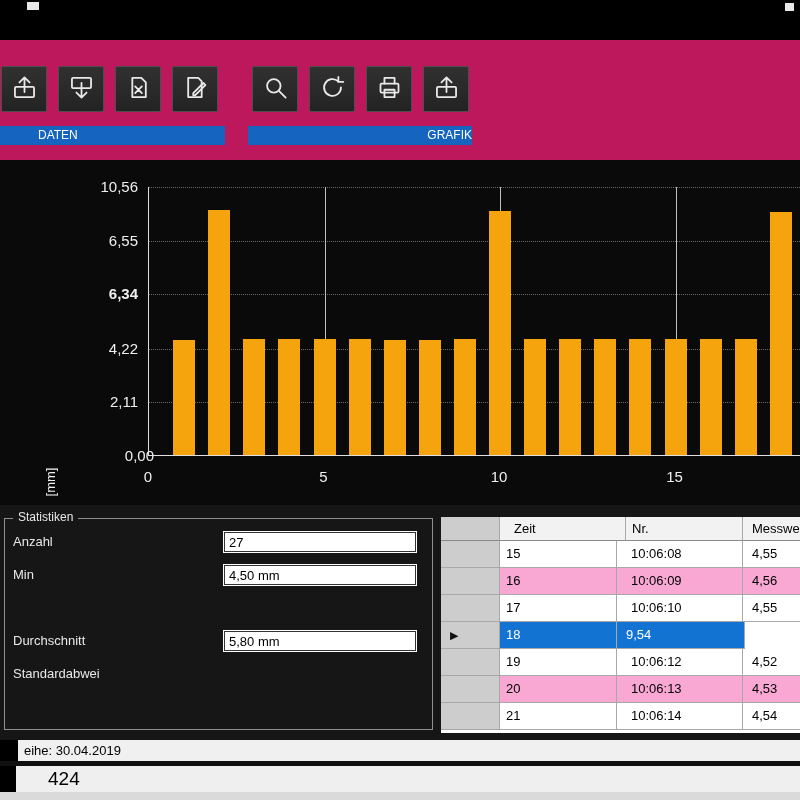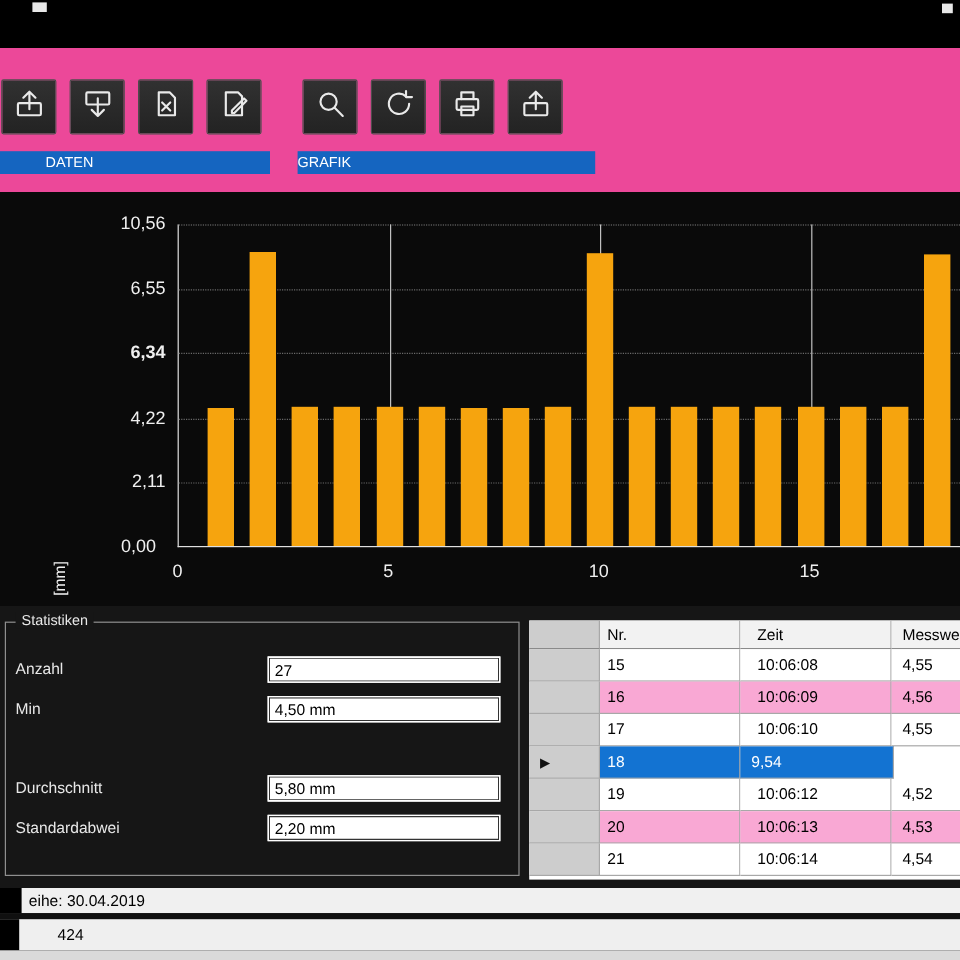--- a/index.html
+++ b/index.html
@@ -7,51 +7,51 @@
               font-family:"Liberation Sans", sans-serif; }
   #screen { position:relative; width:800px; height:800px; background:#141414; }
 
   
   #titlebar { position:absolute; left:0; top:0; width:800px; height:40px; background:#000; }
   .frag { position:absolute; background:#e8e8e8; }
   #frag-left { left:27px; top:2px; width:12px; height:8px; }
   #frag-right { left:785px; top:3px; width:9px; height:8px; }
 
   
-  #toolbar { position:absolute; left:0; top:40px; width:800px; height:120px; background:#ec4899; }
+  #toolbar { position:absolute; left:0; top:40px; width:800px; height:120px; background:#be185d; }
   .tbtn { position:absolute; top:26px; width:46px; height:46px;
           background:linear-gradient(#313131,#232323); border:1px solid #4d4d4d;
           border-radius:2px; display:flex; align-items:center; justify-content:center; cursor:pointer; }
   .tbtn svg { width:27px; height:27px; stroke:#e9e9e9; fill:none; stroke-width:1.6;
               stroke-linecap:round; stroke-linejoin:round; }
   #btn-1{left:1px} #btn-2{left:58px} #btn-3{left:115px} #btn-4{left:172px}
   #btn-5{left:252px} #btn-6{left:309px} #btn-7{left:366px} #btn-8{left:423px}
   .grp-label { position:absolute; top:86px; height:19px; background:#1565c0; color:#fff;
                font-size:12px; line-height:19px; }
   #daten  { left:0; width:225px; padding-left:38px; }
-  #grafik { left:248px; width:248px; text-align:left; }
+  #grafik { left:248px; width:224px; text-align:right; }
 
   
   #chart { position:absolute; left:0; top:160px; width:800px; height:345px; background:#0a0a0a; }
   #plot  { position:absolute; left:148px; top:27px; width:652px; height:269px;
            border-left:1px solid #e0e0e0; border-bottom:1px solid #e0e0e0; }
   .hgrid { position:absolute; left:0; width:100%; height:0; border-top:1px dotted #6a6a6a; }
   .vgrid { position:absolute; top:0; width:1px; height:100%; background:#c0c0c0; }
   .bar   { position:absolute; bottom:0; width:22px; }
   .ytick { position:absolute; width:70px; text-align:right; font-size:15px; color:#efefef; }
   .xtick { position:absolute; width:40px; text-align:center; font-size:15px; color:#efefef; }
   #ylab  { position:absolute; left:50px; top:322px; transform:translate(-50%,-50%) rotate(-90deg);
            font-size:13px; color:#efefef; }
 
   
   #lower { position:absolute; left:0; top:505px; width:800px; height:235px; background:#161616; }
   #statbox { position:absolute; left:4px; top:13px; width:429px; height:212px; border:1px solid #8f8f8f; }
   #statbox-title { position:absolute; left:8px; top:-9px; background:#161616; padding:0 5px;
                    font-size:12px; color:#e8e8e8; }
-  .stat-row { position:absolute; left:0; height:22px; width:100%;margin-top:16px; }
+  .stat-row { position:absolute; left:0; height:22px; width:100%; }
   .stat-label { position:absolute; left:8px; top:3px; font-size:13px; color:#e8e8e8; }
   .stat-input { position:absolute; left:218px; top:0; width:194px; height:22px; background:#fff;
                 border:1px solid #fff; box-shadow:inset 0 0 0 1px #333; font-size:13px;
                 padding:0 5px; color:#000; font-family:"Liberation Sans", sans-serif; }
 
   
   #mtable { position:absolute; left:441px; top:12px; width:359px; height:216px; background:#fff;
             overflow:hidden; font-size:13px; color:#000; }
   .thead,.trow { display:flex; width:430px; }
   .tc { border-right:1px solid #a8a8a8; border-bottom:1px solid #a8a8a8; height:27px;
@@ -65,21 +65,21 @@
   .trow.sel .tc:not(.sel-cell) { background:#1373d2; color:#fff; }
   .arrow { font-size:11px; color:#111; }
 
   
   #sb1 { position:absolute; left:0; top:740px; width:800px; height:21px; background:#f0f0f0;
          color:#000; font-size:13px; line-height:21px; }
   #sb1 .blackbox { position:absolute; left:0; top:0; width:18px; height:21px; background:#000; }
   #sb1 span { margin-left:24px; }
   #gapline { position:absolute; left:0; top:761px; width:800px; height:5px; background:#101010; }
   #sb2 { position:absolute; left:0; top:766px; width:800px; height:26px; background:#efefef;
-         color:#000; font-size:13px; line-height:25px; }
+         color:#000; font-size:19px; line-height:25px; }
   #sb2 .blackbox { position:absolute; left:0; top:0; width:16px; height:26px; background:#000; }
   #sb2 span { margin-left:48px; }
   #bottomstrip { position:absolute; left:0; top:792px; width:800px; height:8px; background:#dadada; }
 </style>
 </head>
 <body>
 
 <div id="screen">
 
   <div id="titlebar">
@@ -163,21 +163,21 @@
         <div class="bar" style="left: 340px; height: 244.036px; background: rgb(246, 164, 14);"></div>
         <div class="bar" style="left: 375.1px; height: 115.65px; background: rgb(246, 164, 14);"></div>
         <div class="bar" style="left: 410.2px; height: 115.904px; background: rgb(246, 164, 14);"></div>
         <div class="bar" style="left: 445.3px; height: 116.159px; background: rgb(246, 164, 14);"></div>
         <div class="bar" style="left: 480.4px; height: 115.904px; background: rgb(246, 164, 14);"></div>
         <div class="bar" style="left: 515.5px; height: 115.904px; background: rgb(246, 164, 14);"></div>
         <div class="bar" style="left: 550.6px; height: 116.159px; background: rgb(246, 164, 14);"></div>
         <div class="bar" style="left: 585.7px; height: 115.904px; background: rgb(246, 164, 14);"></div>
         <div class="bar" style="left: 620.8px; height: 243.017px; background: rgb(246, 164, 14);"></div>
       </div>
-  <div class="ytick" style="left: 60px; top: 287px; text-align: right;">0,00</div>
+  <div class="ytick" style="left: 84px; top: 287px; text-align: right;">0,00</div>
       <div class="ytick" style="left: 68px; top: 233.251px;">2,11</div>
       <div class="ytick" style="left: 68px; top: 179.502px;">4,22</div>
       <div class="ytick" style="left: 68px; top: 125.498px; font-weight: bold;">6,34</div>
       <div class="ytick" style="left: 68px; top: 71.7491px;">6,55</div>
       <div class="ytick" style="left: 68px; top: 18px;">10,56</div>
       <div class="xtick" style="left: 128px; top: 308px;">0</div>
       <div class="xtick" style="left: 303.5px; top: 308px;">5</div>
       <div class="xtick" style="left: 479px; top: 308px;">10</div>
       <div class="xtick" style="left: 654.5px; top: 308px;">15</div>
     </div>
@@ -192,29 +192,28 @@
         <div class="stat-row" style="top: 45px;">
           <span class="stat-label">Min</span>
           <input class="stat-input" value="4,50 mm" style="">
         </div>
         <div class="stat-row" style="top: 111px;">
           <span class="stat-label">Durchschnitt</span>
           <input class="stat-input" value="5,80 mm" style="">
         </div>
         <div class="stat-row" style="top: 144px;">
           <span class="stat-label">Standardabwei</span>
-          <input class="stat-input" value="2,20 mm" style="">
         </div>
       </div>
 
     <div id="mtable">
       <div class="thead">
         <div class="tc sel-cell"></div>
+        <div class="tc c-zeit">Zeit</div>
         <div class="tc c-nr">Nr.</div>
-        <div class="tc c-zeit">Zeit</div>
         <div class="tc c-wert">Messwe</div>
       </div>
       <div id="tbody">
           <div class="trow">
             <div class="tc sel-cell"></div>
             <div class="tc c-nr">15</div>
             <div class="tc c-zeit">10:06:08</div>
             <div class="tc c-wert">4,55</div>
           </div>
           <div class="trow alt">

